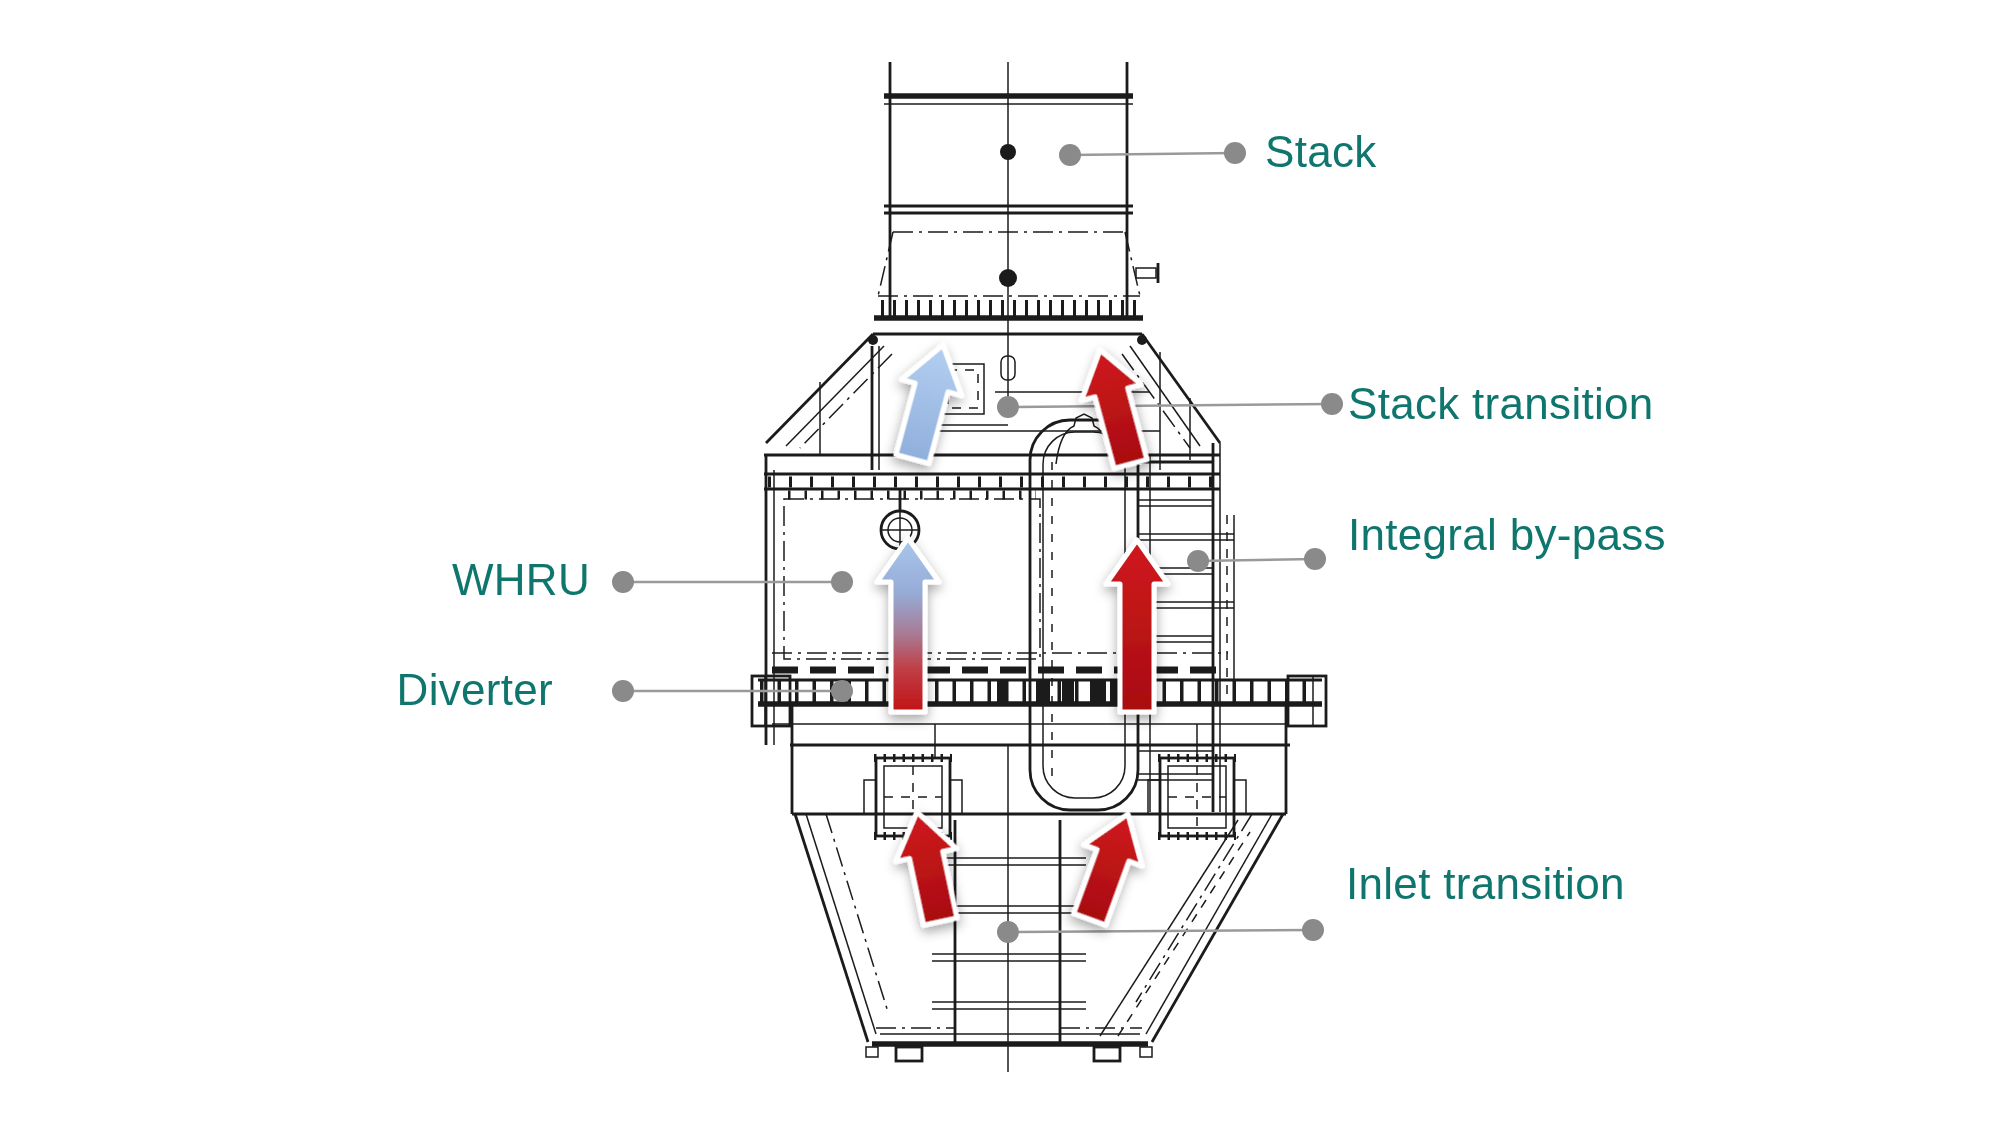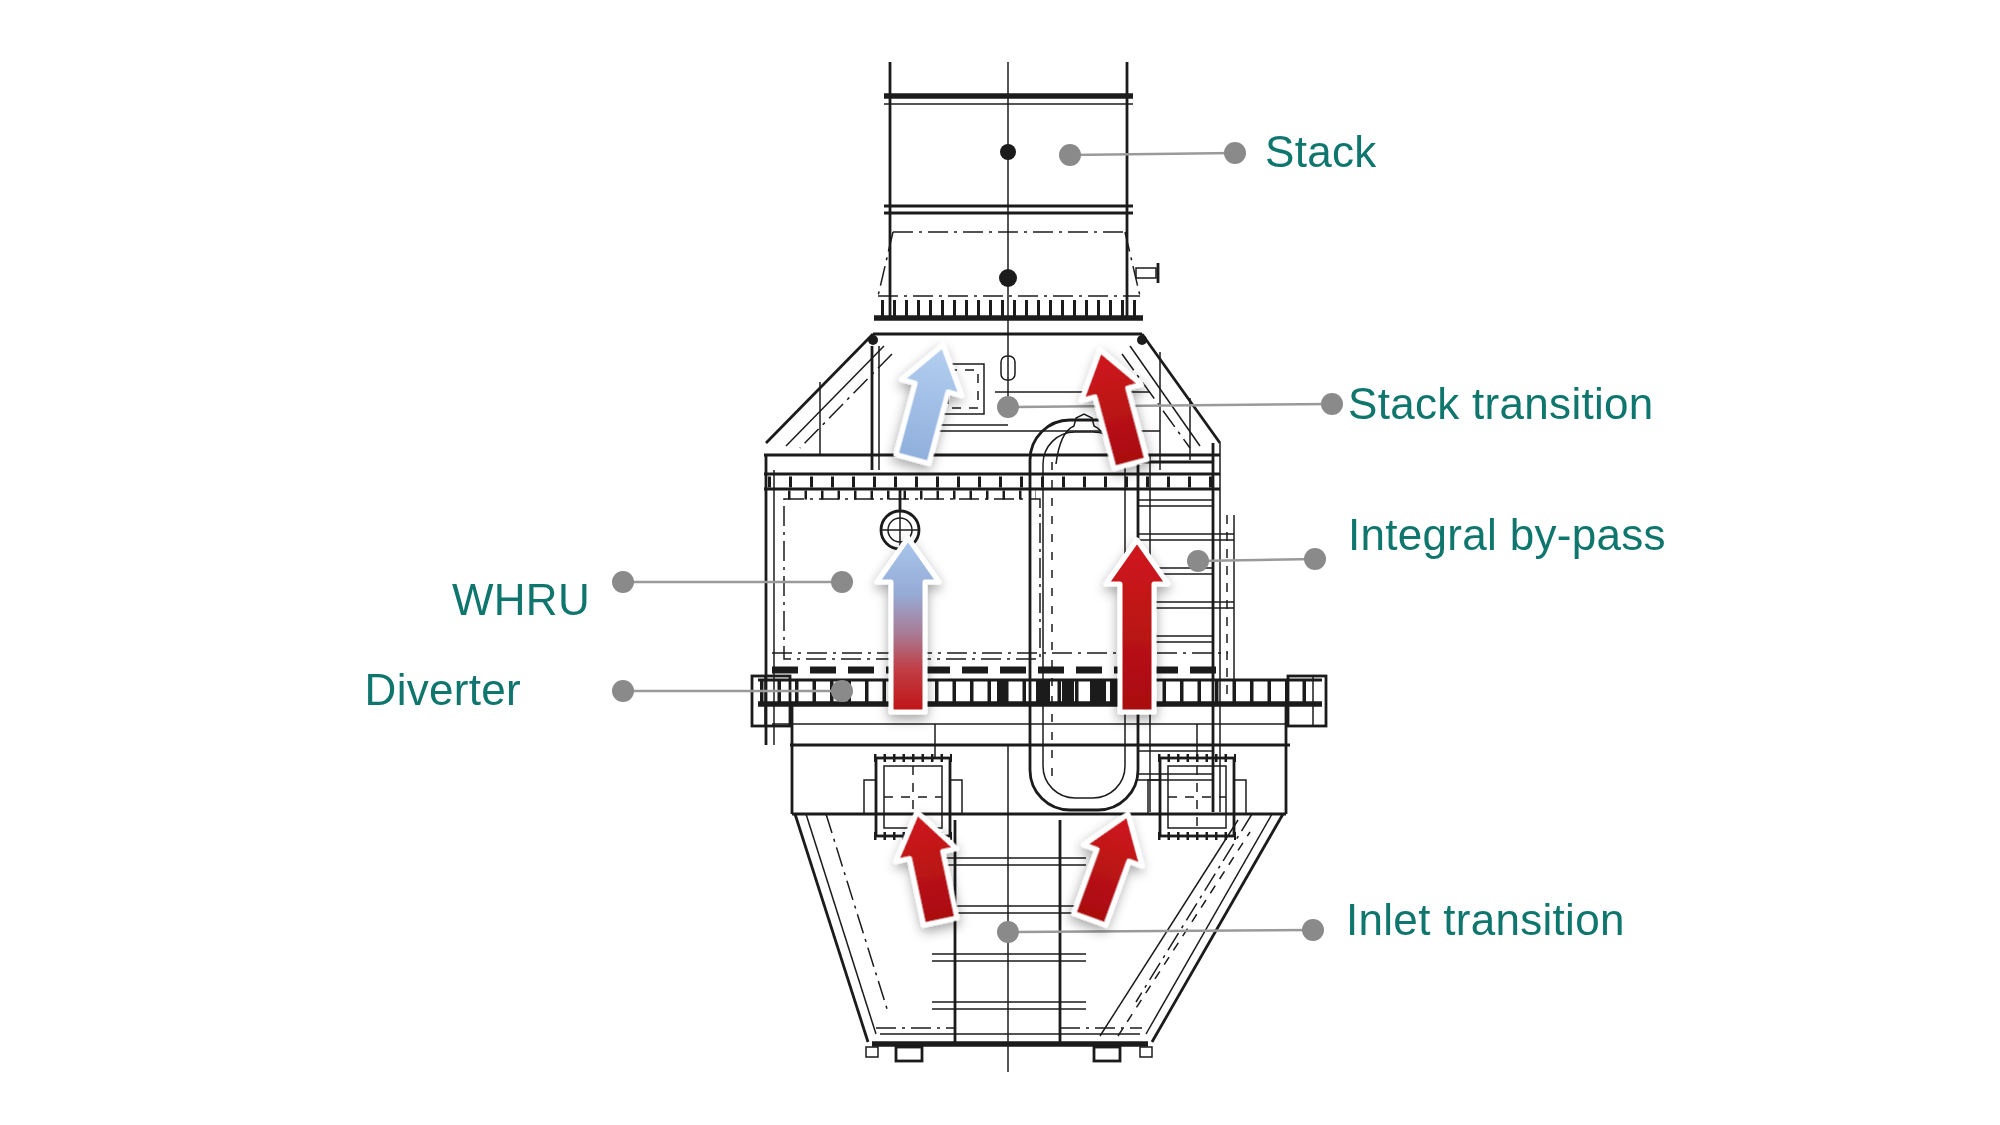--- a/index.html
+++ b/index.html
@@ -254,17 +254,17 @@
     <path class="arrow" fill="url(#gradRed)" transform="translate(1128,814) rotate(20)" d="M0,0 L31,44 L17,44 L17,112 L-17,112 L-17,44 L-31,44 Z"></path>
   </g>
 </svg>
 
 <div class="label" style="left:1265px;top:152px">Stack</div>
 
 <div class="label" style="left:1348px;top:404px">Stack transition</div>
 
 <div class="label" style="left:1348px;top:535px">Integral by-pass</div>
 
-<div class="label" style="right:1410px;top:600px;text-align:right">WHRU</div>
-
-<div class="label" style="right:1479px;top:690px;text-align:center">Diverter</div>
-
-<div class="label" style="left:1346px;top:920px">Inlet transition</div>
+<div class="label" style="right:1410px;top:580px;text-align:right">WHRU</div>
+
+<div class="label" style="right:1447px;top:690px;text-align:center">Diverter</div>
+
+<div class="label" style="left:1346px;top:884px">Inlet transition</div>
 
 </body></html>

